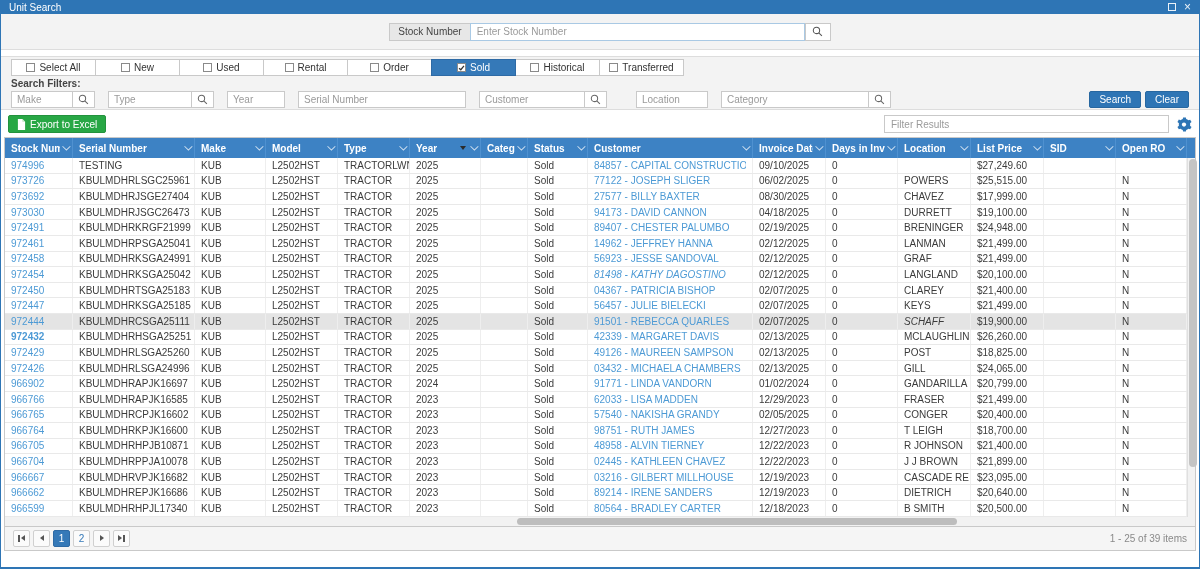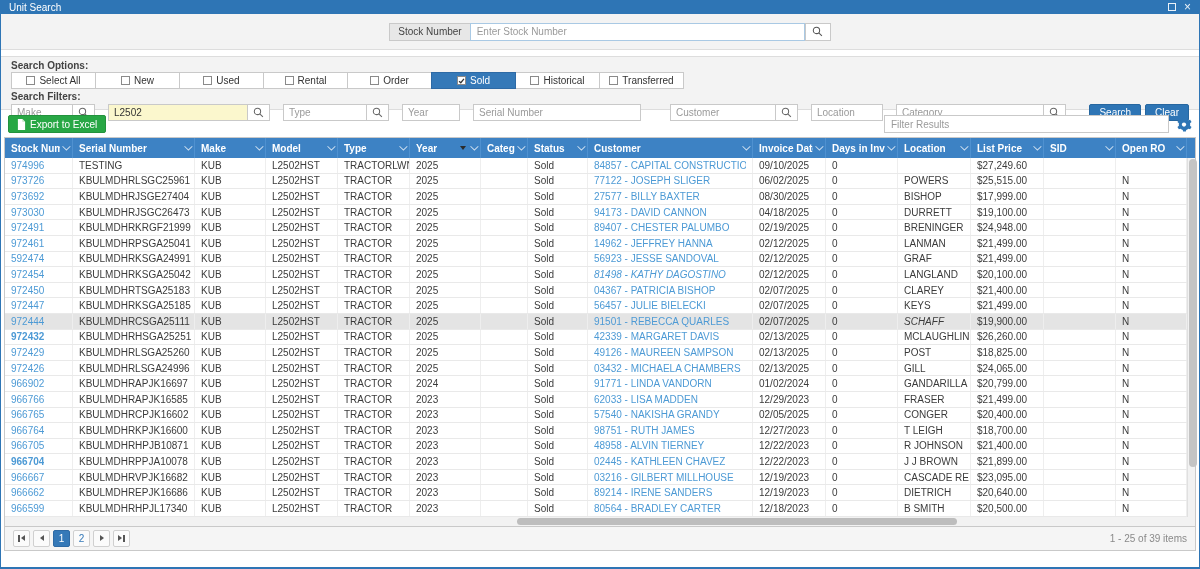--- a/index.html
+++ b/index.html
@@ -97,21 +97,20 @@
             <circle cx="6.5" cy="6.5" r="4.6" fill="none" stroke="#555" stroke-width="1.5"></circle>
             <line x1="10.2" y1="10.2" x2="14.4" y2="14.4" stroke="#555" stroke-width="1.5"></line>
           </svg>
       </span>
     </div>
   </div>
 
   <div class="gap"></div>
 
   <div class="filterpanel">
-    <div class="seclabel">Search Options:</div>
     <div class="optrow">
         <div class="opt">
           <span class="cb"></span>
           <span>Select All</span>
         </div>
         <div class="opt">
           <span class="cb"></span>
           <span>New</span>
         </div>
         <div class="opt">
@@ -140,29 +139,20 @@
         </div>
         <div class="opt">
           <span class="cb"></span>
           <span>Transferred</span>
         </div>
       </div>
     <div class="seclabel">Search Filters:</div>
     <div class="filtersrow">
       <div class="fgroup">
           <input class="finput" placeholder="Make" style="width: 62px;">
-          <span class="ficon">
-            <svg width="11" height="11" viewBox="0 0 16 16">
-              <circle cx="6.5" cy="6.5" r="4.6" fill="none" stroke="#666" stroke-width="1.5"></circle>
-              <line x1="10.2" y1="10.2" x2="14.4" y2="14.4" stroke="#666" stroke-width="1.5"></line>
-            </svg>
-          </span>
-        </div>
-        <div class="fgroup">
-          <input class="finput hl" value="L2502" style="width: 140px;">
           <span class="ficon">
             <svg width="11" height="11" viewBox="0 0 16 16">
               <circle cx="6.5" cy="6.5" r="4.6" fill="none" stroke="#666" stroke-width="1.5"></circle>
               <line x1="10.2" y1="10.2" x2="14.4" y2="14.4" stroke="#666" stroke-width="1.5"></line>
             </svg>
           </span>
         </div>
         <div class="fgroup">
           <input class="finput" placeholder="Type" style="width: 84px;">
           <span class="ficon">
@@ -344,21 +334,21 @@
               <div class="td" style="width: 72px;">L2502HST</div>
               <div class="td" style="width: 72px;">TRACTOR</div>
               <div class="td" style="width: 71px;">2025</div>
               <div class="td" style="width: 47px;"></div>
               <div class="td" style="width: 60px;">Sold</div>
               <div class="td" style="width: 165px;">
                 <span class="lnk">27577 - BILLY BAXTER</span>
               </div>
               <div class="td" style="width: 73px;">08/30/2025</div>
               <div class="td" style="width: 72px;">0</div>
-              <div class="td" style="width: 73px;">BISHOP</div>
+              <div class="td" style="width: 73px;">CHAVEZ</div>
               <div class="td" style="width: 73px;">$17,999.00</div>
               <div class="td" style="width: 72px;"></div>
               <div class="td" style="width: 71px;">N</div>
             </div>
             <div class="tr">
               <div class="td" style="width: 68px;">
                 <span class="lnk">973030</span>
               </div>
               <div class="td" style="width: 122px;">KBULMDHRJSGC26473</div>
               <div class="td" style="width: 71px;">KUB</div>
@@ -414,21 +404,21 @@
               </div>
               <div class="td" style="width: 73px;">02/12/2025</div>
               <div class="td" style="width: 72px;">0</div>
               <div class="td" style="width: 73px;">LANMAN</div>
               <div class="td" style="width: 73px;">$21,499.00</div>
               <div class="td" style="width: 72px;"></div>
               <div class="td" style="width: 71px;">N</div>
             </div>
             <div class="tr">
               <div class="td" style="width: 68px;">
-                <span class="lnk">592474</span>
+                <span class="lnk">972458</span>
               </div>
               <div class="td" style="width: 122px;">KBULMDHRKSGA24991</div>
               <div class="td" style="width: 71px;">KUB</div>
               <div class="td" style="width: 72px;">L2502HST</div>
               <div class="td" style="width: 72px;">TRACTOR</div>
               <div class="td" style="width: 71px;">2025</div>
               <div class="td" style="width: 47px;"></div>
               <div class="td" style="width: 60px;">Sold</div>
               <div class="td" style="width: 165px;">
                 <span class="lnk">56923 - JESSE SANDOVAL</span>
@@ -686,21 +676,21 @@
                 <span class="lnk">48958 - ALVIN TIERNEY</span>
               </div>
               <div class="td" style="width: 73px;">12/22/2023</div>
               <div class="td" style="width: 72px;">0</div>
               <div class="td" style="width: 73px;">R JOHNSON</div>
               <div class="td" style="width: 73px;">$21,400.00</div>
               <div class="td" style="width: 72px;"></div>
               <div class="td" style="width: 71px;">N</div>
             </div>
             <div class="tr">
-              <div class="td" style="width: 68px; font-weight: bold;">
+              <div class="td" style="width: 68px;">
                 <span class="lnk">966704</span>
               </div>
               <div class="td" style="width: 122px;">KBULMDHRPPJA10078</div>
               <div class="td" style="width: 71px;">KUB</div>
               <div class="td" style="width: 72px;">L2502HST</div>
               <div class="td" style="width: 72px;">TRACTOR</div>
               <div class="td" style="width: 71px;">2023</div>
               <div class="td" style="width: 47px;"></div>
               <div class="td" style="width: 60px;">Sold</div>
               <div class="td" style="width: 165px;">

